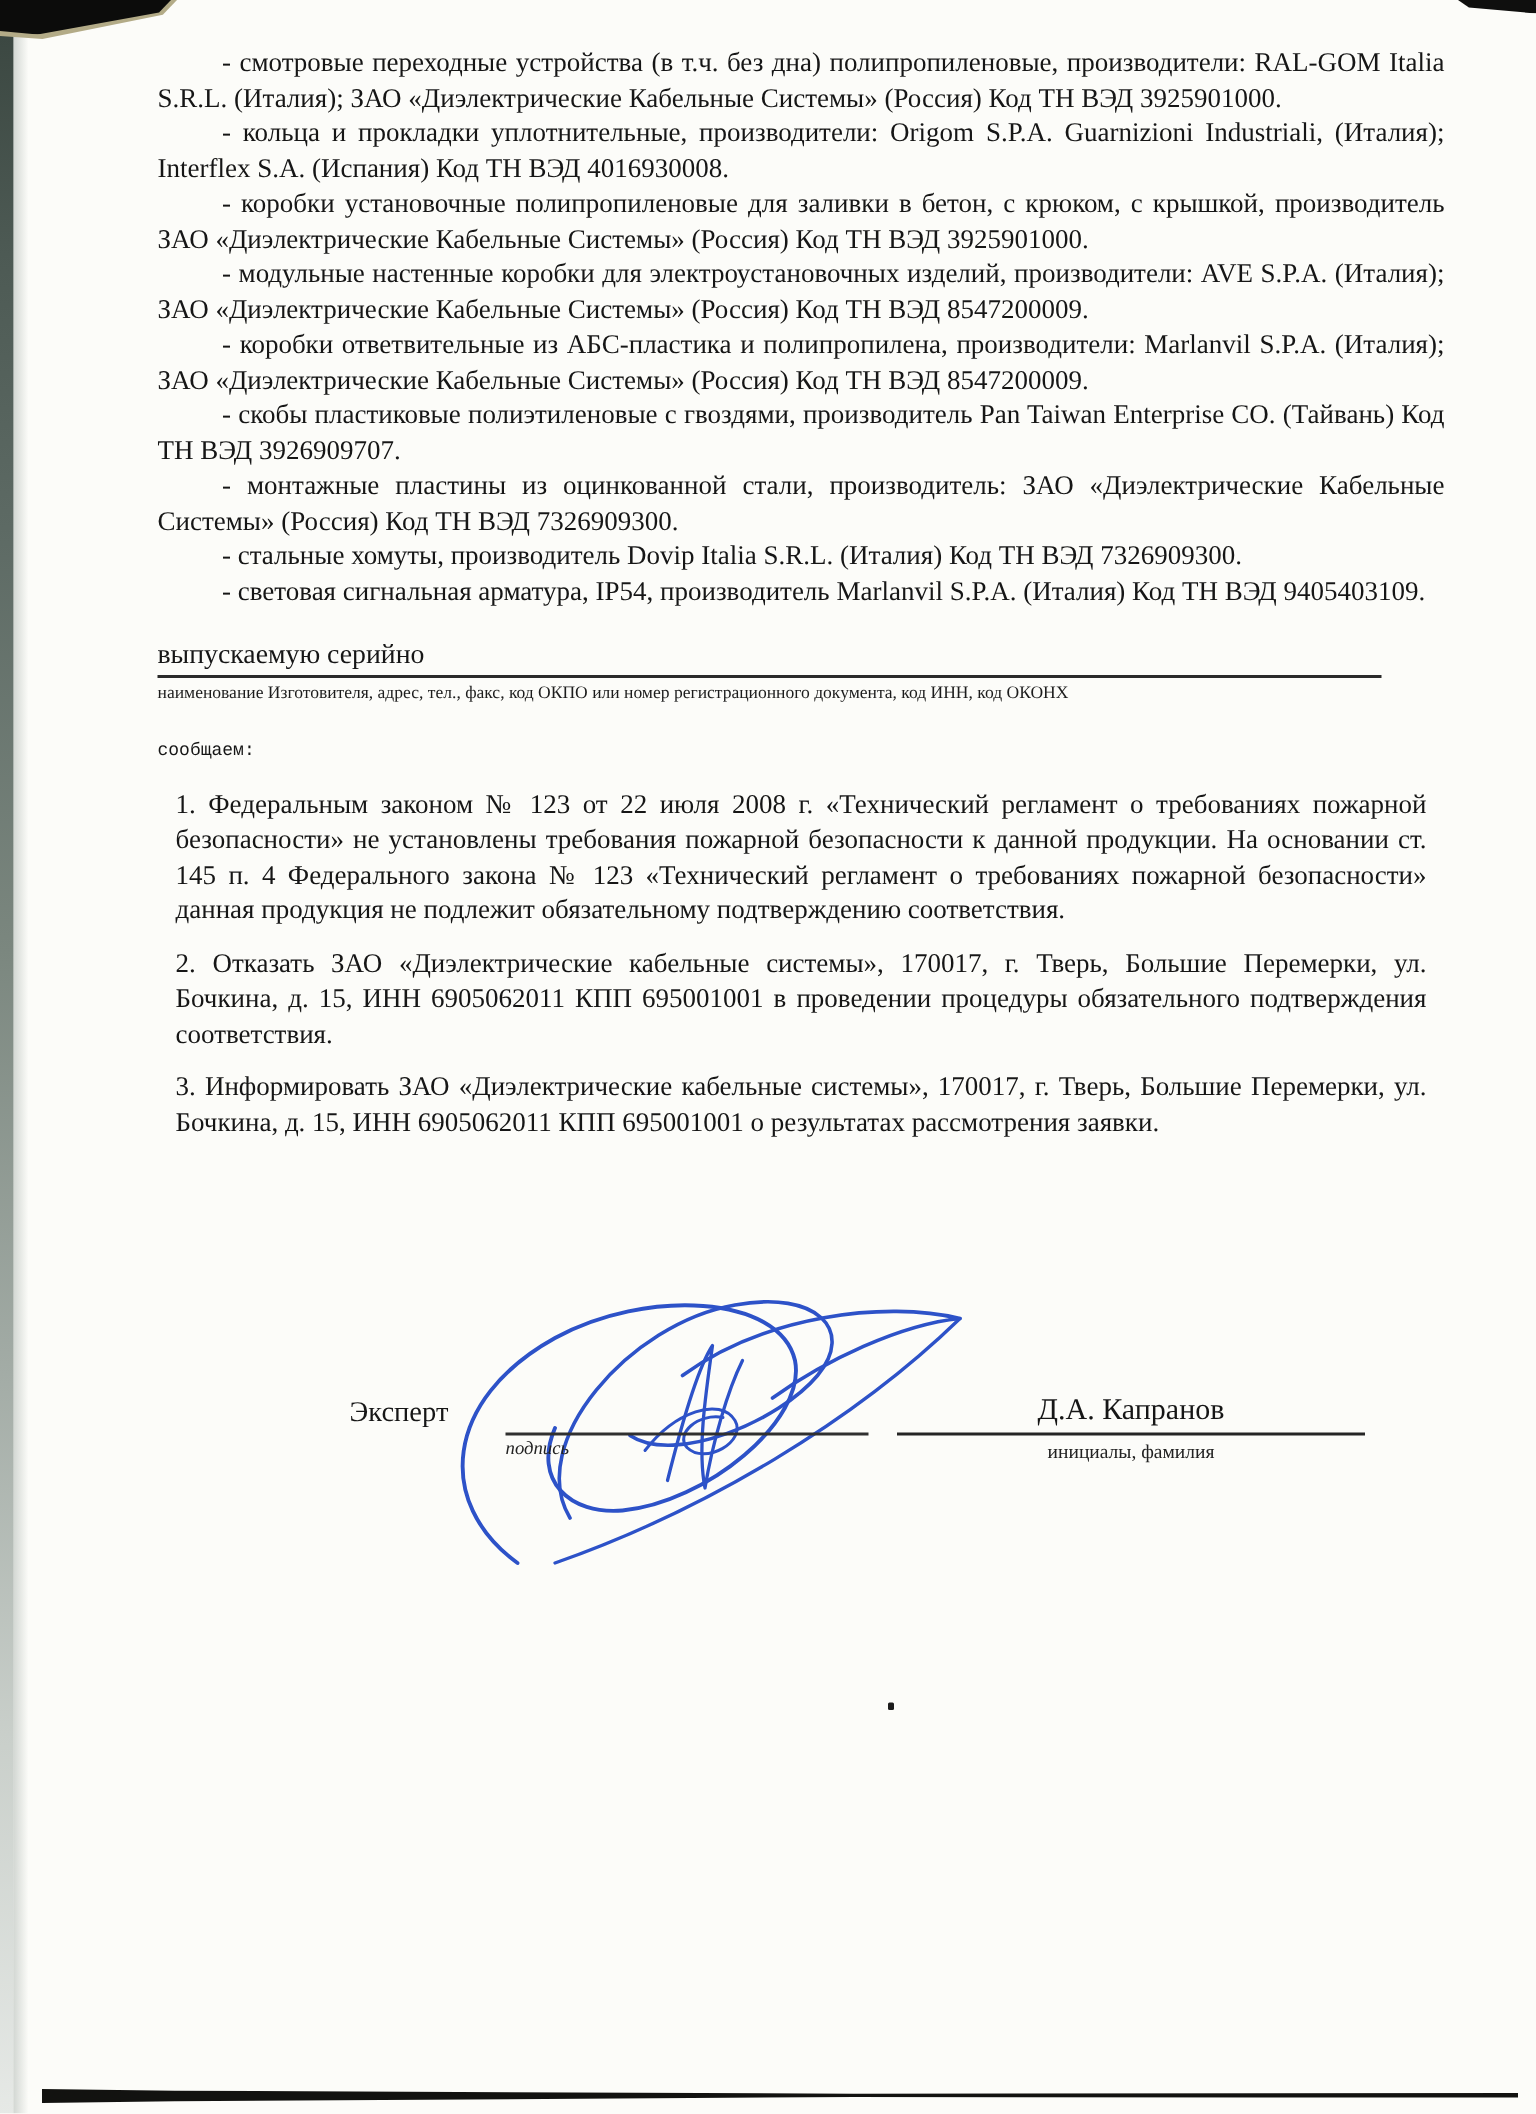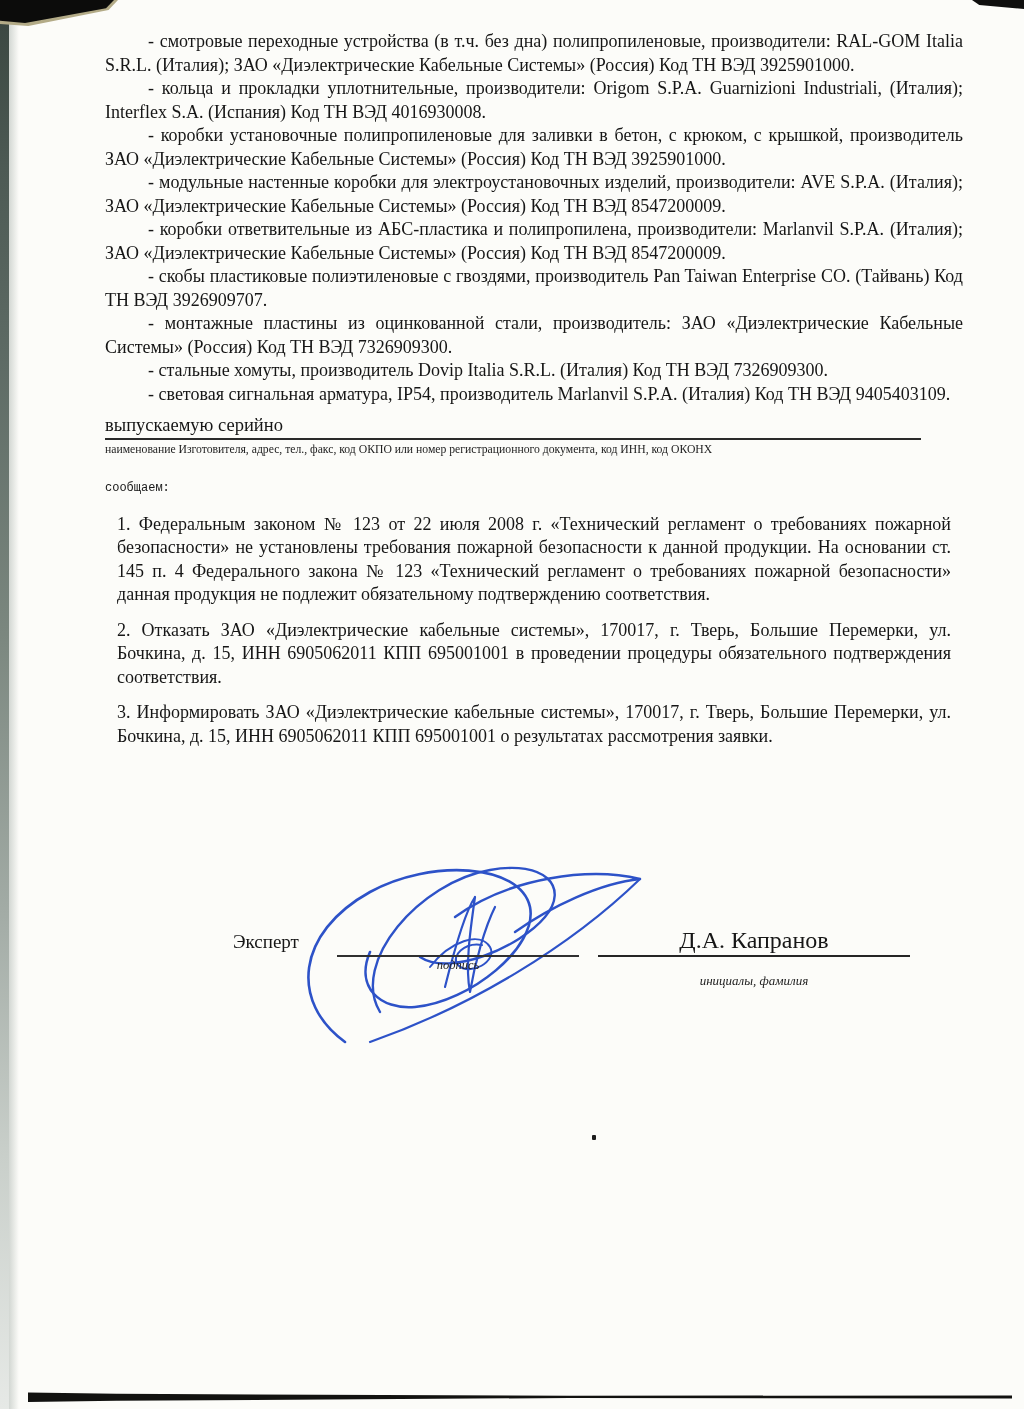--- a/index.html
+++ b/index.html
@@ -45,21 +45,21 @@
     background:#1c1c1c;border-radius:1px;
   }
   
   .page-content{
     position:absolute;left:105px;top:30px;width:858px;
   }
   p.item{
     margin:0;text-align:justify;text-indent:43px;
     font-size:18px;line-height:23.5px;
   }
-  .form-section{margin-top:8px;font-family:Liberation Serif, serif;}
+  .form-section{margin-top:20px;font-family:Liberation Serif, serif;}
   .form-underline{
     width:816px;border-bottom:2px solid #2a2a2a;
     font-size:18.5px;line-height:23px;padding-bottom:1px;
   }
   .form-caption{
     width:816px;
     font-size:11.7px;line-height:15px;margin-top:2px;color:#1c1c1c;
   }
   .notice-intro{
     margin:20px 0 0 0;font-size:12px;line-height:23.5px;font-family:Liberation Mono, monospace;
@@ -68,26 +68,26 @@
     margin:12px;text-align:justify;font-size:18px;line-height:23.5px;
   }
   
   .sig-row{position:absolute;left:0;top:928px;width:1024px;height:80px;}
   .sig-role{position:absolute;left:233px;top:3px;font-size:19px;}
   .sig-line1{
     position:absolute;left:337px;top:27px;width:242px;
     border-top:2px solid #303030;
   }
   .sig-line1 .sig-cap{
-    font-style:italic;font-size:12.5px;text-align:center;margin-top:1px;color:#222;
+    font-style:italic;font-size:12.5px;margin-top:1px;color:#222;
   }
   .sig-name-block{position:absolute;left:598px;top:-3px;width:312px;text-align:center;}
-  .sig-name{font-size:24px;line-height:30px;}
+  .sig-name{font-size:20px;line-height:30px;}
   .sig-rule{border-top:2px solid #252525;}
-  .sig-name-cap{font-style:italic;font-size:13px;margin-top:16px;color:#222;}
+  .sig-name-cap{font-size:13px;margin-top:3px;color:#222;}
   .signature-svg{position:absolute;left:278px;top:-73px;pointer-events:none;}
 </style>
 </head>
 <body>
 
 <div class="scan-left-strip"></div>
 <div class="scan-left-fade"></div>
 <div class="scan-corner-tan"></div>
 <div class="scan-corner-black"></div>
 <div class="scan-corner-right"></div>

